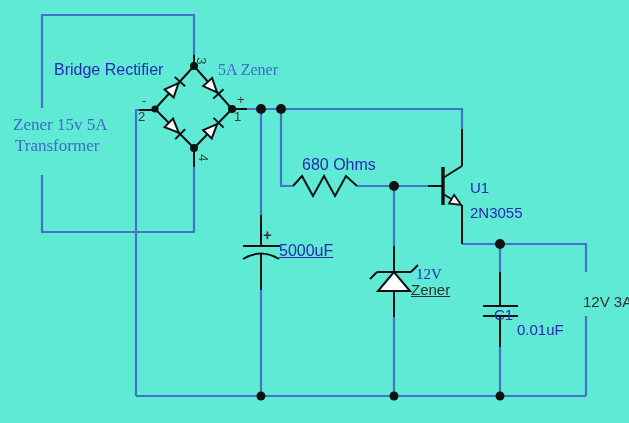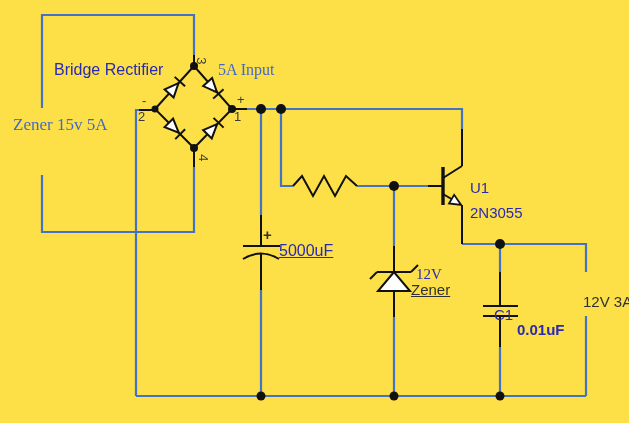--- a/index.html
+++ b/index.html
@@ -1,19 +1,19 @@
 <!DOCTYPE html>
 <html style="--wire: #4472C4; --component: #111111; --label-navy: #2929B2; --label-blue: #4169C8; --label-dark: #303030;"><head>
 <meta charset="utf-8">
 <style>
   html,body{margin:0;padding:0;background:#fff;}
   #canvas{
     position:relative;
     width:629px;height:423px;
-    background:#fde047;
+    background:#5eead4;
     overflow:hidden;
     font-family:"Liberation Sans",sans-serif;
   }
   #schematic{position:absolute;left:0;top:0;}
   
   .w{stroke:var(--wire);stroke-width:2.2;fill:none;}
   .c{stroke:var(--component);stroke-width:2;fill:none;}
   .cf{fill:var(--component);stroke:none;}
   .open{fill:#ffffff;stroke:var(--component);stroke-width:2;stroke-linejoin:miter;}
   .bar{stroke:var(--component);stroke-width:3.4;fill:none;}
@@ -144,37 +144,39 @@
       <circle class="cf" cx="281" cy="109" r="5"></circle>
       <circle class="cf" cx="394" cy="186" r="5"></circle>
       <circle class="cf" cx="500" cy="244" r="5"></circle>
       <circle class="cf" cx="261" cy="396" r="4.5"></circle>
       <circle class="cf" cx="394" cy="396" r="4.5"></circle>
       <circle class="cf" cx="500" cy="396" r="4.5"></circle>
     </g>
   </svg>
 
   <div class="lbl navy" style="left:54px;top:62px;">Bridge Rectifier</div>
-  <div class="lbl serifblue" style="left:218px;top:62px;font-size:16px;">5A Input</div>
+  <div class="lbl serifblue" style="left:218px;top:62px;font-size:16px;">5A Zener</div>
   <div class="lbl serifblue" style="left:13px;top:116px;">Zener 15v 5A</div>
+  <div class="lbl serifblue" style="left:15px;top:137px;">Transformer</div>
 
   <div class="lbl pin" style="left:142px;top:94px;">-</div>
   <div class="lbl pin" style="left:138px;top:110px;">2</div>
   <div class="lbl pin" style="left:237px;top:93px;">+</div>
   <div class="lbl pin" style="left:234px;top:110px;">1</div>
   <div class="lbl pin rot90" style="left:198px;top:54px;">3</div>
   <div class="lbl pin rot90" style="left:200px;top:151px;">4</div>
 
+  <div class="lbl navy" style="left:302px;top:157px;">680 Ohms</div>
 
   <div class="lbl navy-sm" style="left:470px;top:173px;">U1</div>
   <div class="lbl navy-sm" style="left:470px;top:198px;">2N3055</div>
 
   <div class="lbl dark plusbold" style="left:263px;top:227px;">+</div>
   <div class="lbl navy" style="left:279px;top:243px;text-decoration:underline;">5000uF</div>
 
   <div class="lbl navy-sm" style="left:416px;top:260px;font-family:Liberation Serif, serif;">12V</div>
   <div class="lbl dark" style="left:411px;top:282px;text-decoration:underline;">Zener</div>
 
   <div class="lbl navy-sm" style="left:494px;top:300px;">C1</div>
-  <div class="lbl navy-sm" style="left:517px;top:315px;font-weight:bold;">0.01uF</div>
+  <div class="lbl navy-sm" style="left:517px;top:315px;">0.01uF</div>
 
   <div class="lbl dark" style="left:555px;top:294px;margin-left:28px;">12V 3A</div>
 </div>
 
 </body></html>

